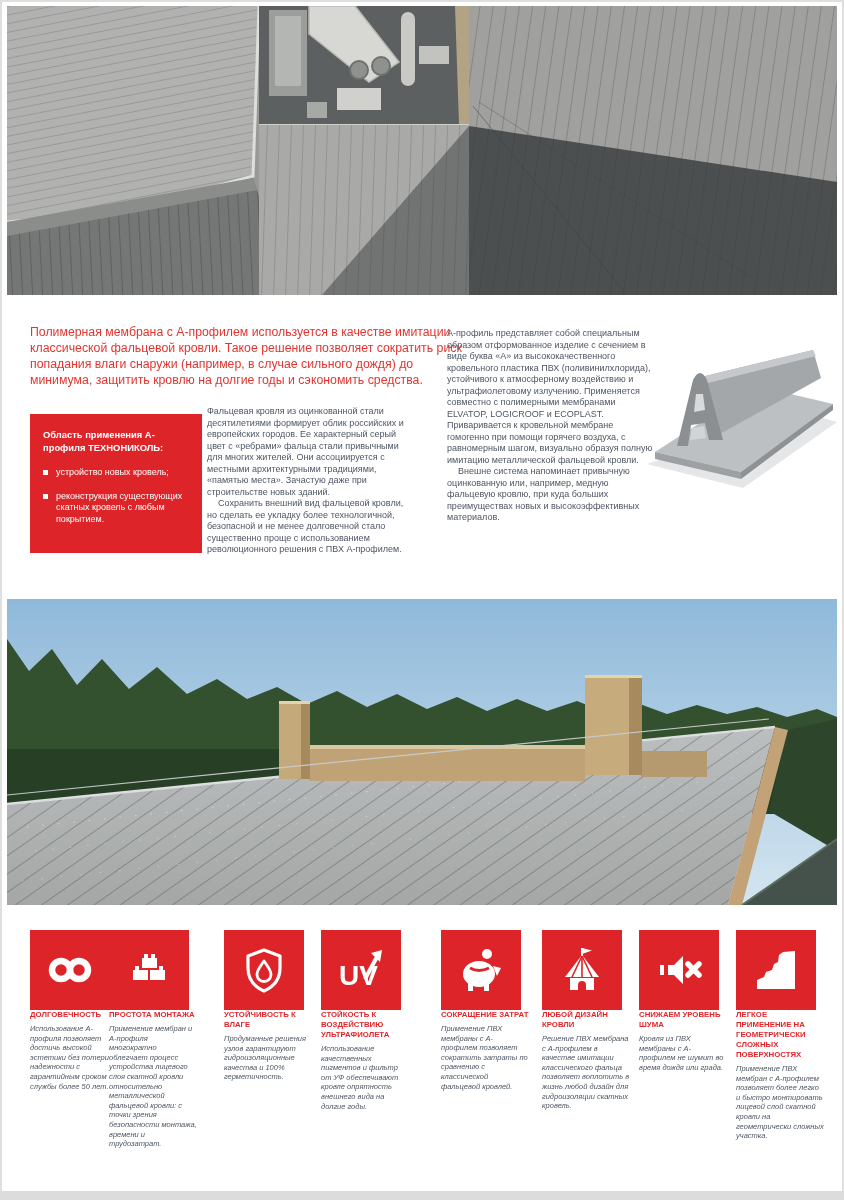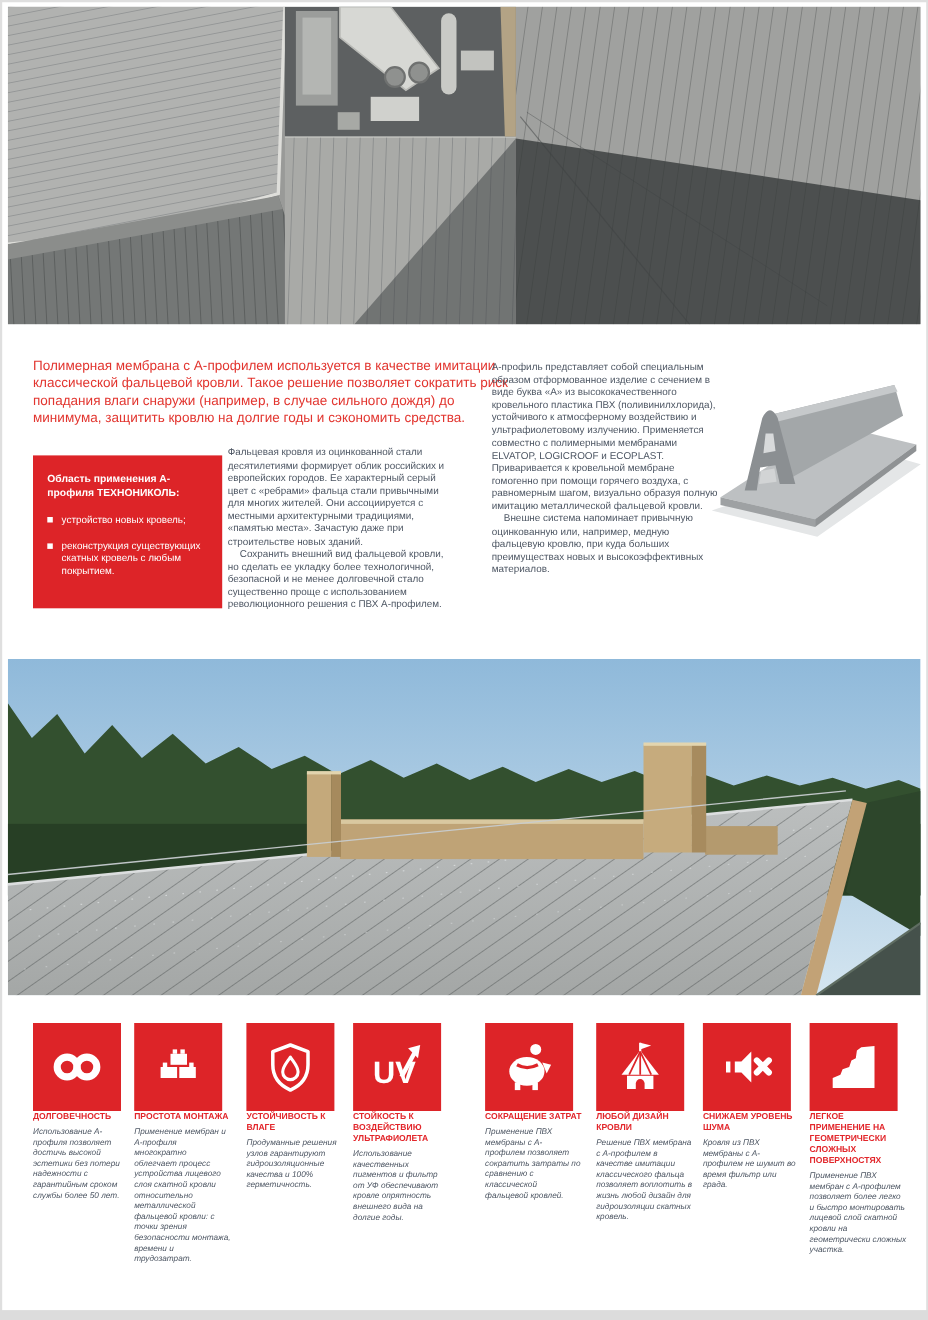--- a/index.html
+++ b/index.html
@@ -20,21 +20,21 @@
   .col p{margin:0;}
   .col p.indent{text-indent:11px;}
   .col1{left:207px;top:406px;width:202px;}
   .col2{left:447px;top:328px;width:206px;}
 
   .benefit{position:absolute;top:930px;width:88px;}
   .tile{width:80px;height:80px;background:#dd2428;display:flex;align-items:center;justify-content:center;}
   .b-title{font-size:7.8px;font-weight:bold;line-height:10px;color:#e2262b;
            text-transform:uppercase;}
   .b-text{margin-top:4px;font-size:7.5px;line-height:9.6px;color:#4d5663;font-style:italic;}
-  .b1{left:30px}.b2{left:122px}.b3{left:224px}.b4{left:321px}
+  .b1{left:30px}.b2{left:109px}.b3{left:224px}.b4{left:321px}
   .b5{left:441px}.b6{left:542px}.b7{left:639px}.b8{left:736px}
 
   .bottom-strip{position:absolute;left:0;top:1191px;width:844px;height:9px;background:#dcdcdc;}
 </style>
 </head>
 <body>
 
 <div class="page">
 
   <div class="photo" style="left:7px;top:6px;width:830px;height:289px;">
@@ -266,21 +266,21 @@
       <svg width="48" height="48" viewBox="0 0 48 48">
         <rect x="5" y="19" width="4" height="10" fill="#fff"></rect>
         <polygon points="13,19 19,19 28,10 28,38 19,29 13,29" fill="#fff"></polygon>
         <g stroke="#fff" stroke-width="5.5" stroke-linecap="round">
           <line x1="33" y1="18" x2="44" y2="29"></line>
             <line x1="44" y1="18" x2="33" y2="29"></line>
         </g>
       </svg>
     </div>
     <div class="b-title">СНИЖАЕМ УРОВЕНЬ ШУМА</div>
-    <div class="b-text">Кровля из ПВХ мембраны с А-профилем не шумит во время фильтр или града.</div>
+    <div class="b-text">Кровля из ПВХ мембраны с А-профилем не шумит во время дождя или града.</div>
   </div>
 
   <div class="benefit b8">
     <div class="tile">
       <svg width="48" height="48" viewBox="0 0 48 48">
         <path d="M5,43 L5,34 L12,31 L14,26 L20,24 L22,18 L26,16 L27,9 L31,6 L43,5 L43,43 Z" fill="#fff"></path>
       </svg>
     </div>
     <div class="b-title">ЛЕГКОЕ ПРИМЕНЕНИЕ НА ГЕОМЕТРИЧЕСКИ СЛОЖНЫХ ПОВЕРХНОСТЯХ</div>
     <div class="b-text">Применение ПВХ мембран с А-профилем позволяет более легко и быстро монтировать лицевой слой скатной кровли на геометрически сложных участка.</div>

